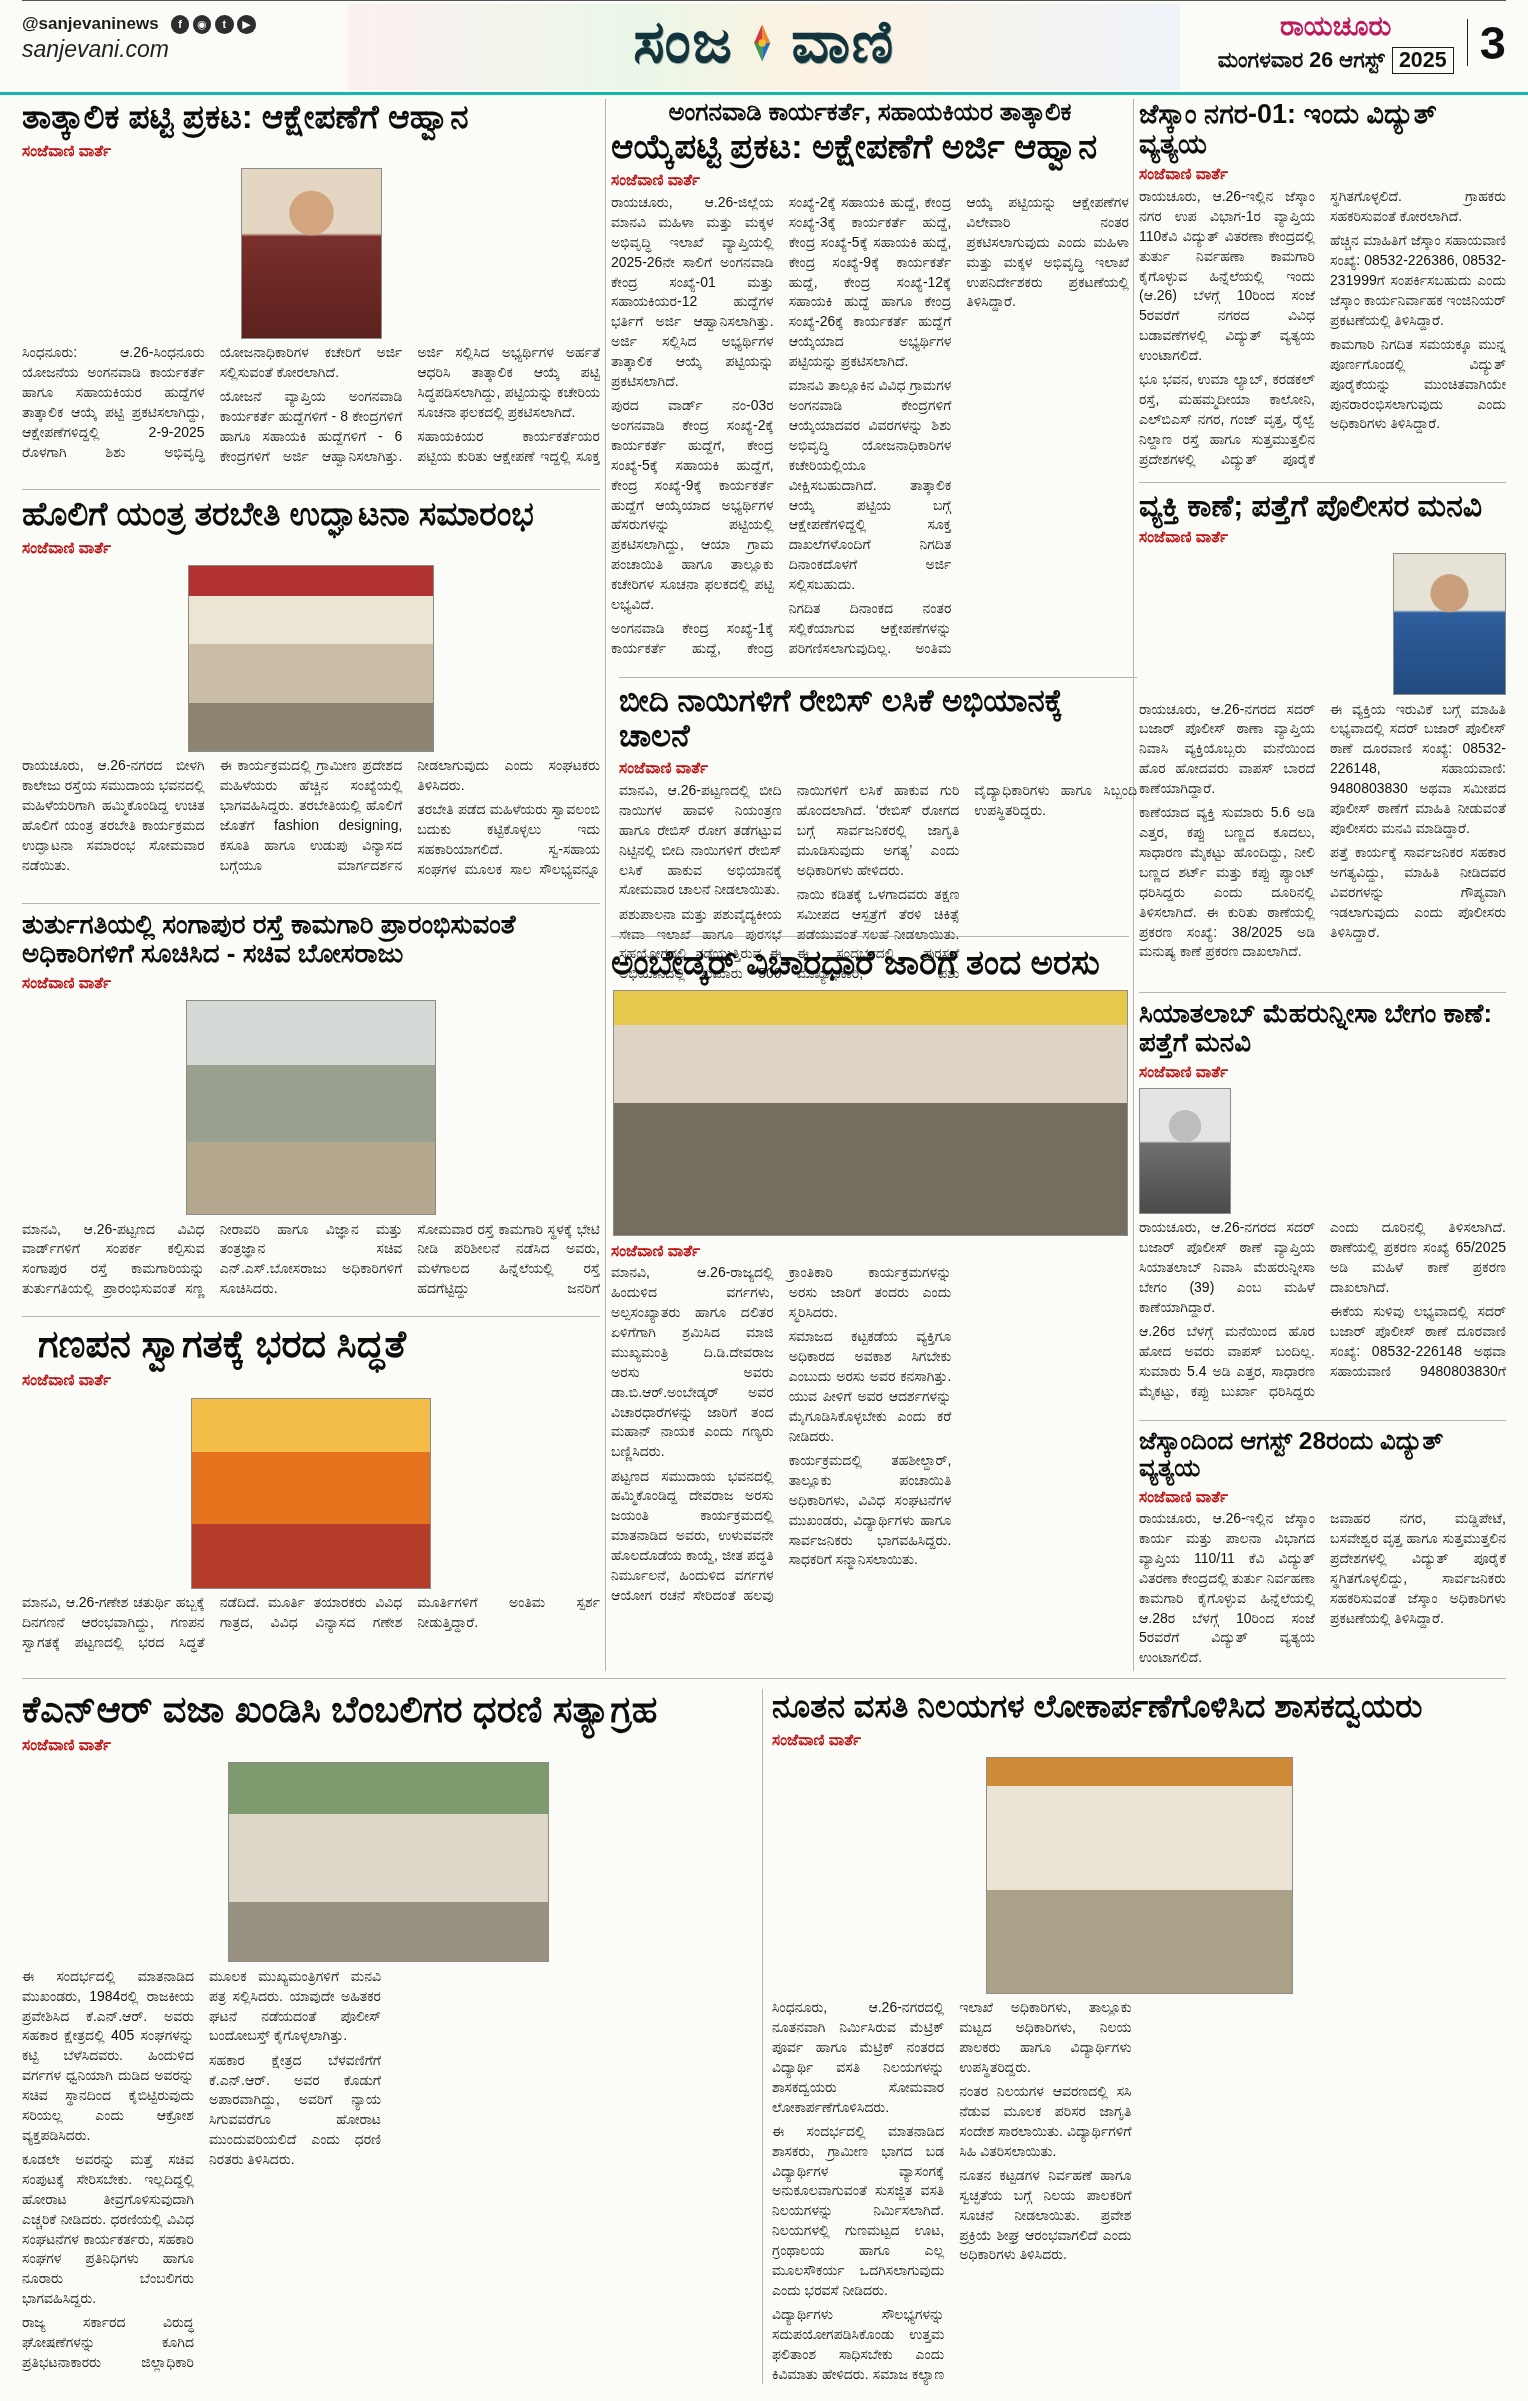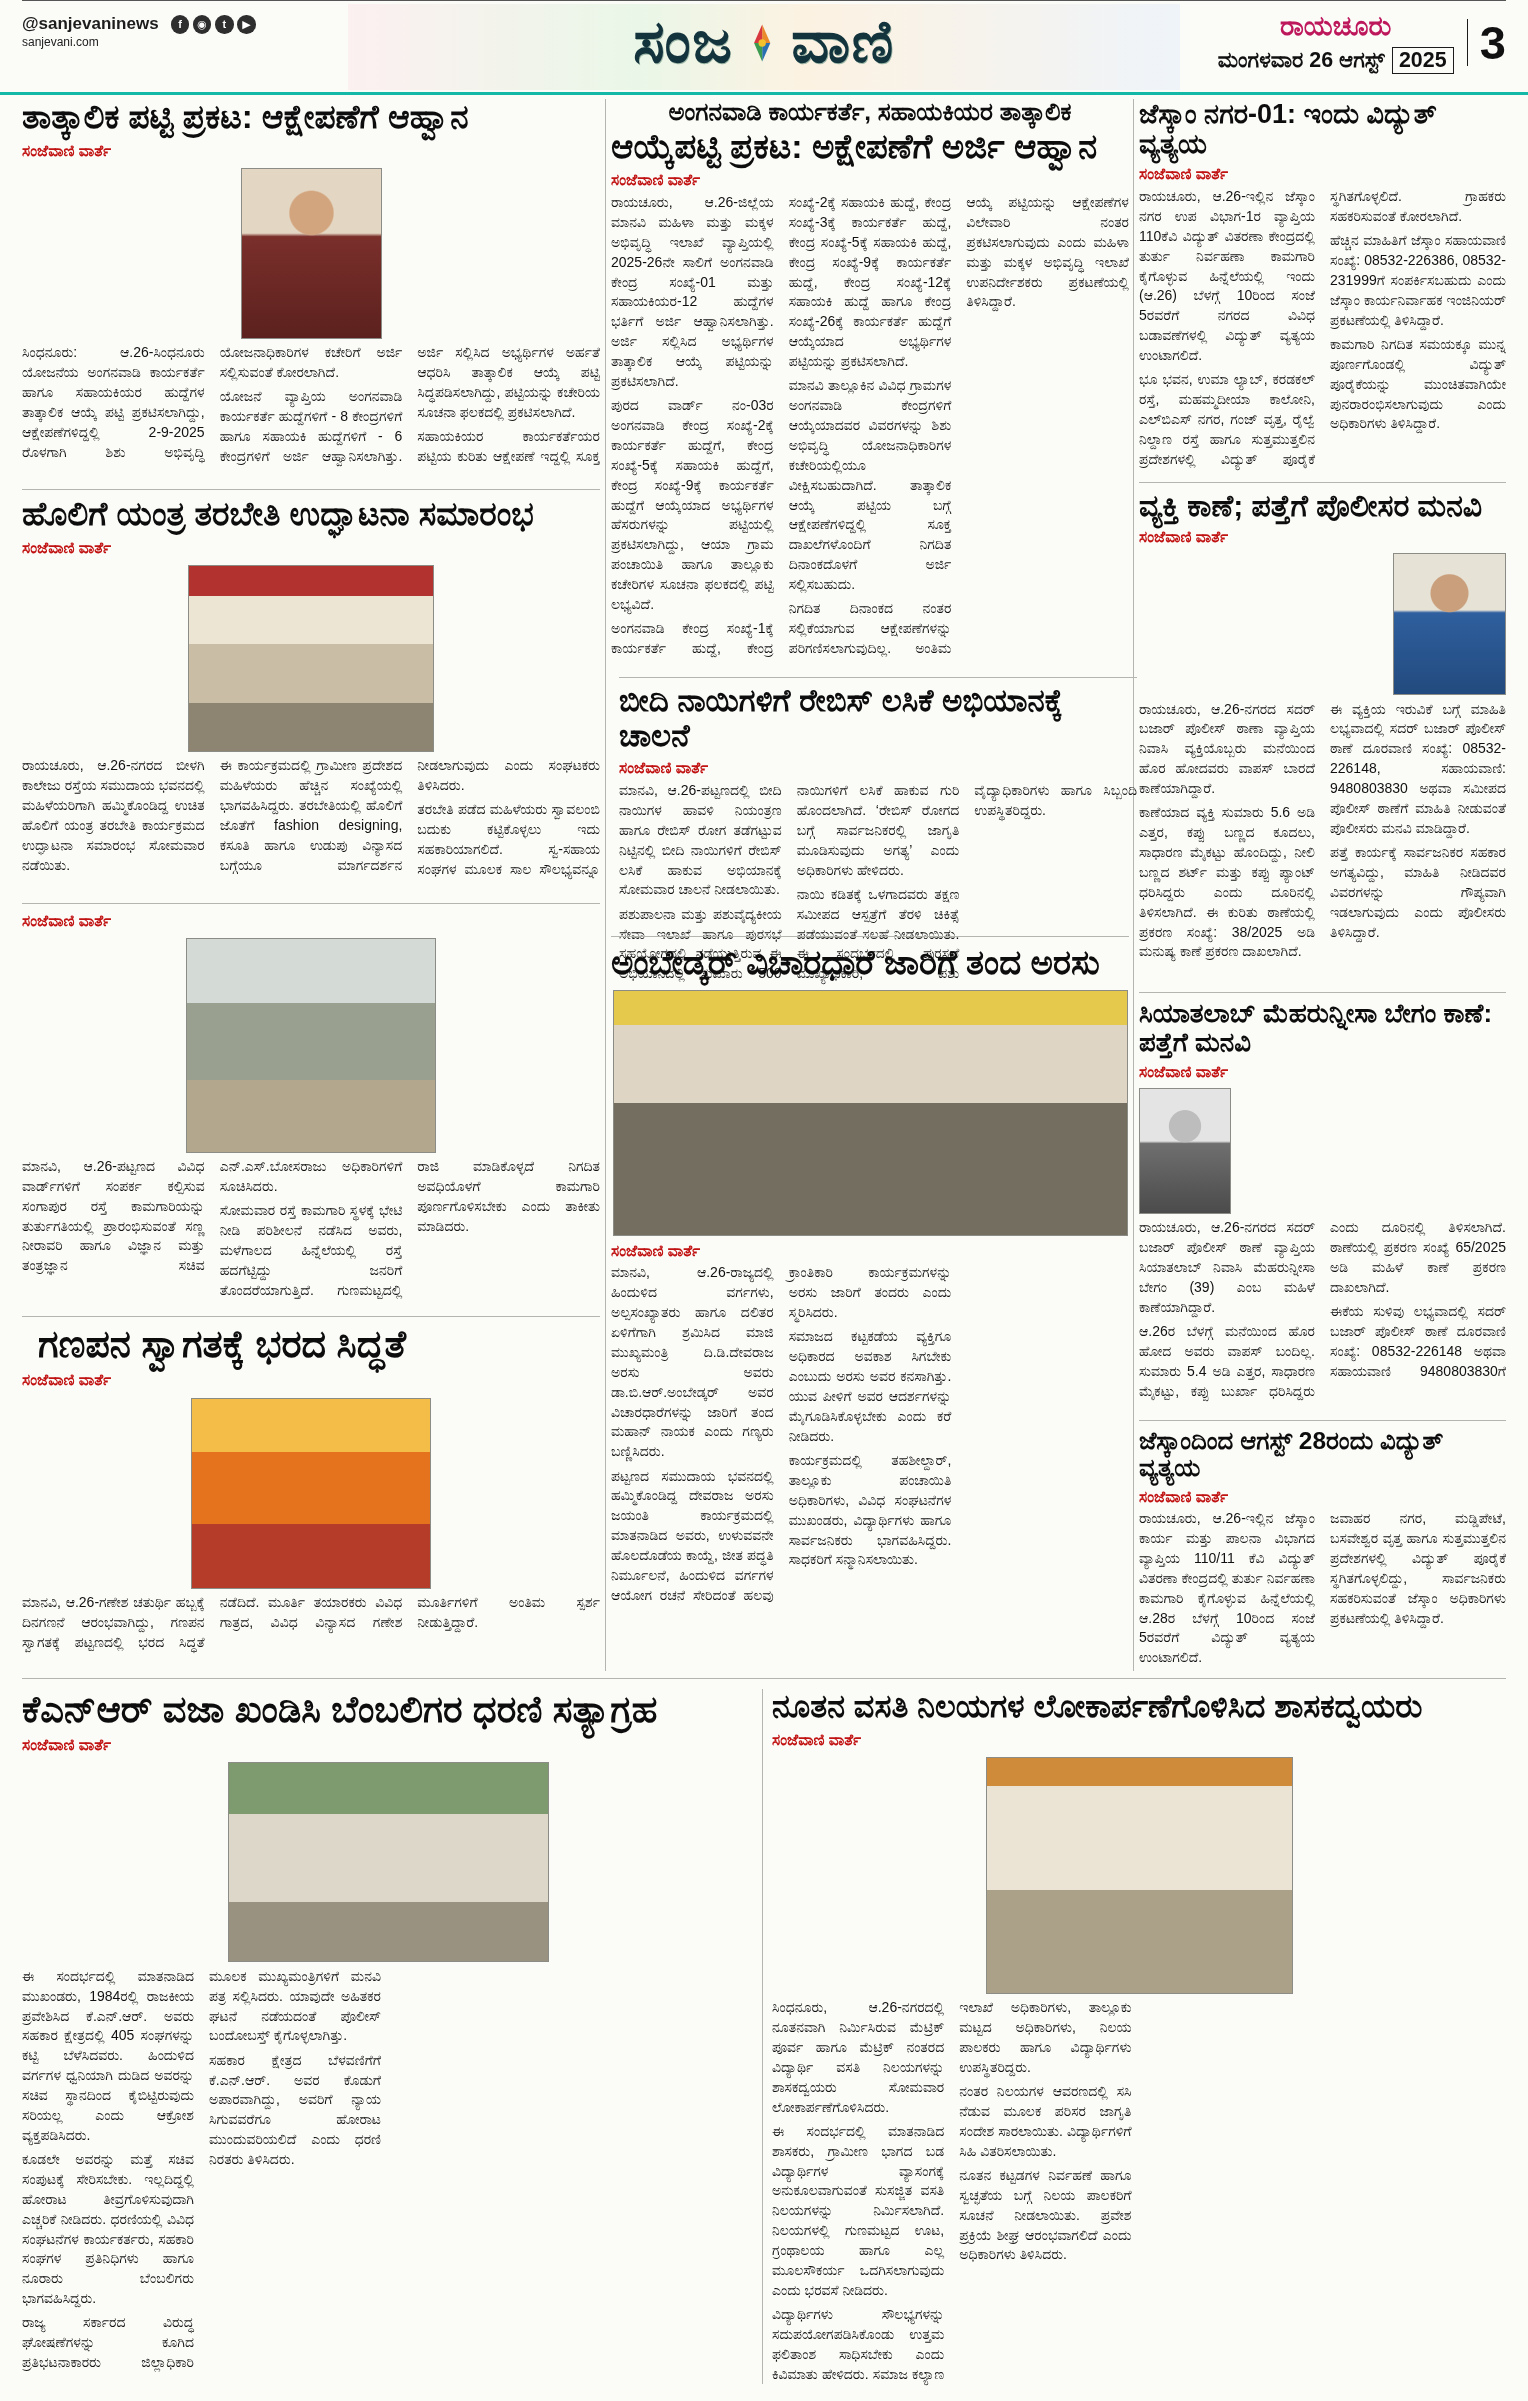--- a/index.html
+++ b/index.html
@@ -8,21 +8,21 @@
 
   
   .header{position:absolute;left:0;top:0;width:100%;height:95px;border-bottom:3px solid #14b8a6;box-sizing:border-box;}
   .header-inner{position:relative;height:100%;margin:0 22px;border-top:0.7px solid #555;}
   .masthead-band{position:absolute;left:22%;right:22%;top:3px;bottom:3px;
         background:linear-gradient(90deg,rgba(255,190,205,.18),rgba(190,235,190,.28) 35%,rgba(255,215,160,.25) 55%,rgba(190,215,255,.2));}
   .social{position:absolute;left:0;top:12px;font-size:17px;font-weight:bold;color:#1d1d1d;line-height:1.3;}
   .icons{display:inline-flex;gap:3.7px;vertical-align:middle;margin-left:7.4px;}
   .icons span{display:inline-block;width:18.5px;height:18.5px;border-radius:50%;background:#2e2e2e;color:#fff;
         font-size:11px;line-height:18.5px;text-align:center;font-weight:bold;}
-  .website{font-size:12px;font-weight:normal;color:#222;}
+  .website{font-size:23px;font-weight:normal;color:#222;font-style:italic;}
   .masthead{position:absolute;left:50%;top:7.4px;transform:translateX(-50%);display:flex;align-items:center;gap:9px;}
   .masthead .word{font-size:59px;font-weight:bold;color:#13333d;letter-spacing:1.5px;text-shadow:0.7px 0.7px 0 #9db8a8;}
   .right-info{position:absolute;right:0;top:10.4px;display:flex;align-items:center;gap:13.3px;}
   .place-date{text-align:center;}
   .place{font-size:27px;font-weight:bold;color:#be185d;}
   .date{font-size:21.4px;font-weight:bold;margin-top:4.4px;display:flex;align-items:center;gap:7.4px;justify-content:center;}
   .year-box{border:1.5px solid #1c1c1c;padding:0 6px;font-size:21.4px;font-weight:bold;}
   .pageno{font-size:47px;font-weight:bold;border-left:1.5px solid #1c1c1c;padding-left:12px;line-height:1;}
 
   
@@ -210,20 +210,21 @@
     <div class="photo p-a6"></div>
     <div class="body cols2">
       <p>ರಾಯಚೂರು, ಆ.26-ನಗರದ ಸದರ್ ಬಜಾರ್ ಪೊಲೀಸ್ ಠಾಣಾ ವ್ಯಾಪ್ತಿಯ ನಿವಾಸಿ ವ್ಯಕ್ತಿಯೊಬ್ಬರು ಮನೆಯಿಂದ ಹೊರ ಹೋದವರು ವಾಪಸ್ ಬಾರದೆ ಕಾಣೆಯಾಗಿದ್ದಾರೆ.</p>
       <p>ಕಾಣೆಯಾದ ವ್ಯಕ್ತಿ ಸುಮಾರು 5.6 ಅಡಿ ಎತ್ತರ, ಕಪ್ಪು ಬಣ್ಣದ ಕೂದಲು, ಸಾಧಾರಣ ಮೈಕಟ್ಟು ಹೊಂದಿದ್ದು, ನೀಲಿ ಬಣ್ಣದ ಶರ್ಟ್ ಮತ್ತು ಕಪ್ಪು ಪ್ಯಾಂಟ್ ಧರಿಸಿದ್ದರು ಎಂದು ದೂರಿನಲ್ಲಿ ತಿಳಿಸಲಾಗಿದೆ. ಈ ಕುರಿತು ಠಾಣೆಯಲ್ಲಿ ಪ್ರಕರಣ ಸಂಖ್ಯೆ: 38/2025 ಅಡಿ ಮನುಷ್ಯ ಕಾಣೆ ಪ್ರಕರಣ ದಾಖಲಾಗಿದೆ.</p>
       <p>ಈ ವ್ಯಕ್ತಿಯ ಇರುವಿಕೆ ಬಗ್ಗೆ ಮಾಹಿತಿ ಲಭ್ಯವಾದಲ್ಲಿ ಸದರ್ ಬಜಾರ್ ಪೊಲೀಸ್ ಠಾಣೆ ದೂರವಾಣಿ ಸಂಖ್ಯೆ: 08532-226148, ಸಹಾಯವಾಣಿ: 9480803830 ಅಥವಾ ಸಮೀಪದ ಪೊಲೀಸ್ ಠಾಣೆಗೆ ಮಾಹಿತಿ ನೀಡುವಂತೆ ಪೊಲೀಸರು ಮನವಿ ಮಾಡಿದ್ದಾರೆ.</p>
       <p>ಪತ್ತೆ ಕಾರ್ಯಕ್ಕೆ ಸಾರ್ವಜನಿಕರ ಸಹಕಾರ ಅಗತ್ಯವಿದ್ದು, ಮಾಹಿತಿ ನೀಡಿದವರ ವಿವರಗಳನ್ನು ಗೌಪ್ಯವಾಗಿ ಇಡಲಾಗುವುದು ಎಂದು ಪೊಲೀಸರು ತಿಳಿಸಿದ್ದಾರೆ.</p>
     </div>
   </article>
 
   <article class="article a7 bt">
+    <h2 class="hl">ತುರ್ತುಗತಿಯಲ್ಲಿ ಸಂಗಾಪುರ ರಸ್ತೆ ಕಾಮಗಾರಿ ಪ್ರಾರಂಭಿಸುವಂತೆ ಅಧಿಕಾರಿಗಳಿಗೆ ಸೂಚಿಸಿದ - ಸಚಿವ ಬೋಸರಾಜು</h2>
     <div class="byline">ಸಂಜೆವಾಣಿ ವಾರ್ತೆ</div>
     <div class="photo p-a7"></div>
     <div class="body cols3">
       <p>ಮಾನವಿ, ಆ.26-ಪಟ್ಟಣದ ವಿವಿಧ ವಾರ್ಡ್‌ಗಳಿಗೆ ಸಂಪರ್ಕ ಕಲ್ಪಿಸುವ ಸಂಗಾಪುರ ರಸ್ತೆ ಕಾಮಗಾರಿಯನ್ನು ತುರ್ತುಗತಿಯಲ್ಲಿ ಪ್ರಾರಂಭಿಸುವಂತೆ ಸಣ್ಣ ನೀರಾವರಿ ಹಾಗೂ ವಿಜ್ಞಾನ ಮತ್ತು ತಂತ್ರಜ್ಞಾನ ಸಚಿವ ಎನ್.ಎಸ್.ಬೋಸರಾಜು ಅಧಿಕಾರಿಗಳಿಗೆ ಸೂಚಿಸಿದರು.</p>
       <p>ಸೋಮವಾರ ರಸ್ತೆ ಕಾಮಗಾರಿ ಸ್ಥಳಕ್ಕೆ ಭೇಟಿ ನೀಡಿ ಪರಿಶೀಲನೆ ನಡೆಸಿದ ಅವರು, ಮಳೆಗಾಲದ ಹಿನ್ನೆಲೆಯಲ್ಲಿ ರಸ್ತೆ ಹದಗೆಟ್ಟಿದ್ದು ಜನರಿಗೆ ತೊಂದರೆಯಾಗುತ್ತಿದೆ. ಗುಣಮಟ್ಟದಲ್ಲಿ ರಾಜಿ ಮಾಡಿಕೊಳ್ಳದೆ ನಿಗದಿತ ಅವಧಿಯೊಳಗೆ ಕಾಮಗಾರಿ ಪೂರ್ಣಗೊಳಿಸಬೇಕು ಎಂದು ತಾಕೀತು ಮಾಡಿದರು.</p>
 
     </div>
   </article>
 
   <article class="article a8 bt">

